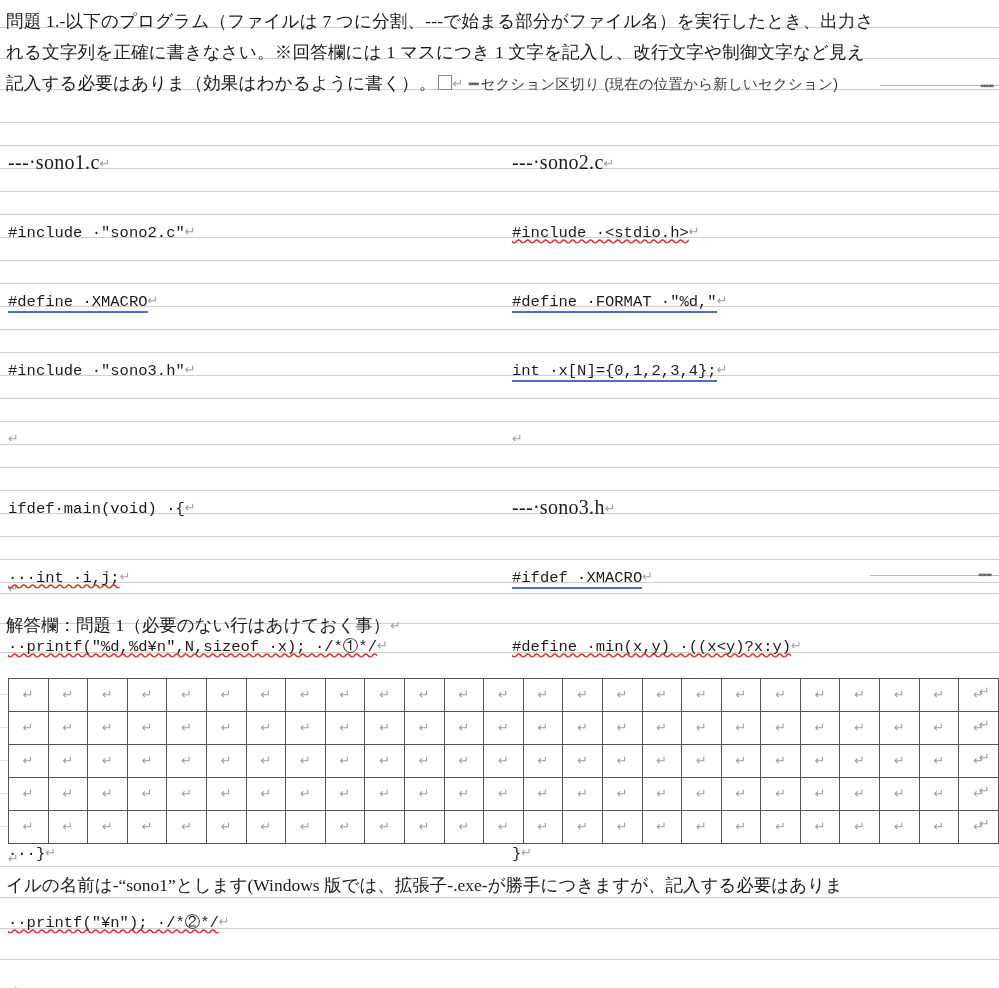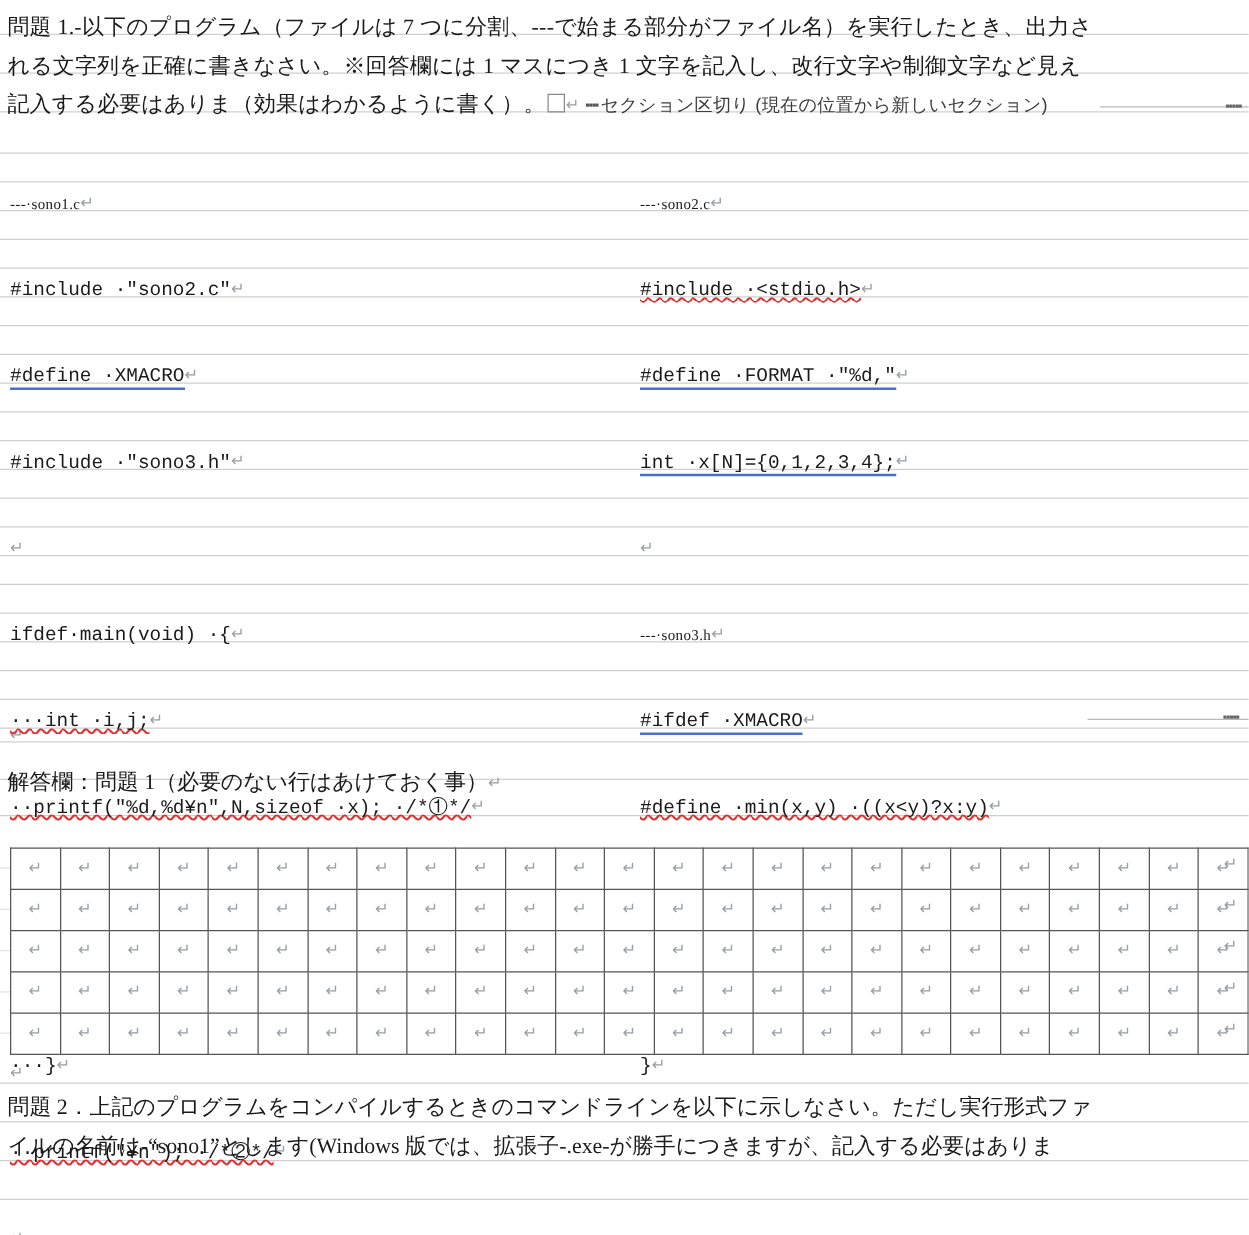--- a/index.html
+++ b/index.html
@@ -93,21 +93,21 @@
   .col-left  { left: 8px;   width: 500px; }
   .col-right { left: 512px; width: 487px; }
 
   .code-line {
     height: 23px;
     white-space: pre;
     position: relative;
   }
   .fname {
     font-family: "Liberation Serif", "DejaVu Serif", serif;
-    font-size: 12px;
+    font-size: 20px;
     letter-spacing: 0.3px;
   }
   .sp-red   { text-decoration: underline wavy #e03030; text-decoration-skip-ink: none; }
   .sp-blue  { border-bottom: 2px double #4a6fd0; }
 
   
   .ans-head {
     font-family: "Liberation Serif", "DejaVu Serif", serif;
     font-size: 17.5px;
     line-height: 30px;
@@ -431,19 +431,16 @@
   <div class="hrule" style="top:47px;"></div>
   <div class="hrule" style="top:78px;"></div>
   <div class="hrule" style="top:109px;"></div>
 
   <div style="position:absolute;left:8px;top:0px;">
     <span class="pilcrow">↵</span>
   </div>
 
   <div class="tail" style="position:absolute;left:0;top:20px;">
     <div class="line">
-      <span>問題 2．上記のプログラムをコンパイルするときのコマンドラインを以下に示しなさい。ただし実行形式ファ</span>
-    </div>
-    <div class="line">
       <span>イルの名前は‐“sono1”とします(Windows 版では、拡張子‐.exe‐が勝手につきますが、記入する必要はありま</span>
     </div>
   </div>
 </div>
 
 </body></html>

